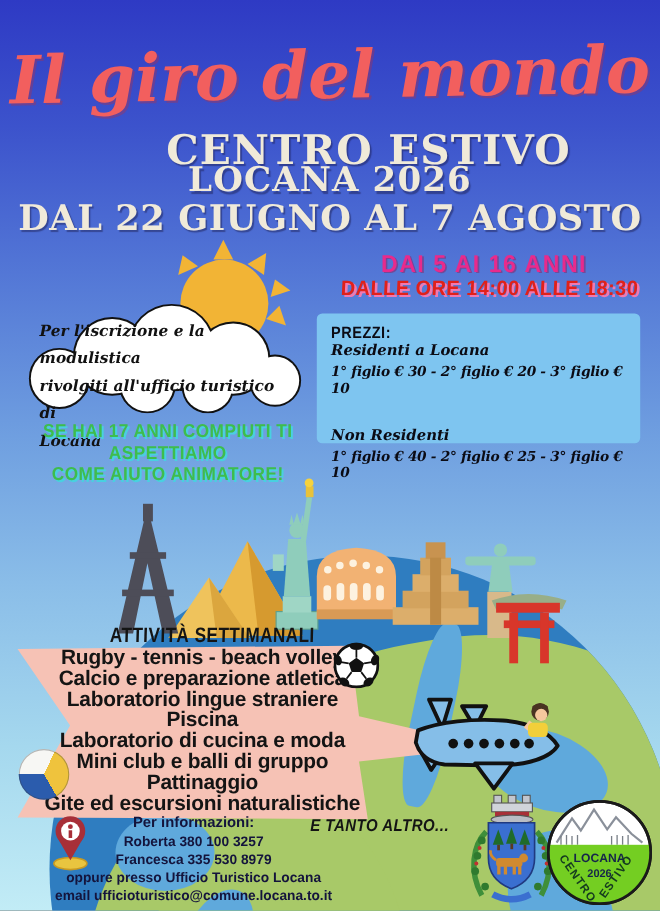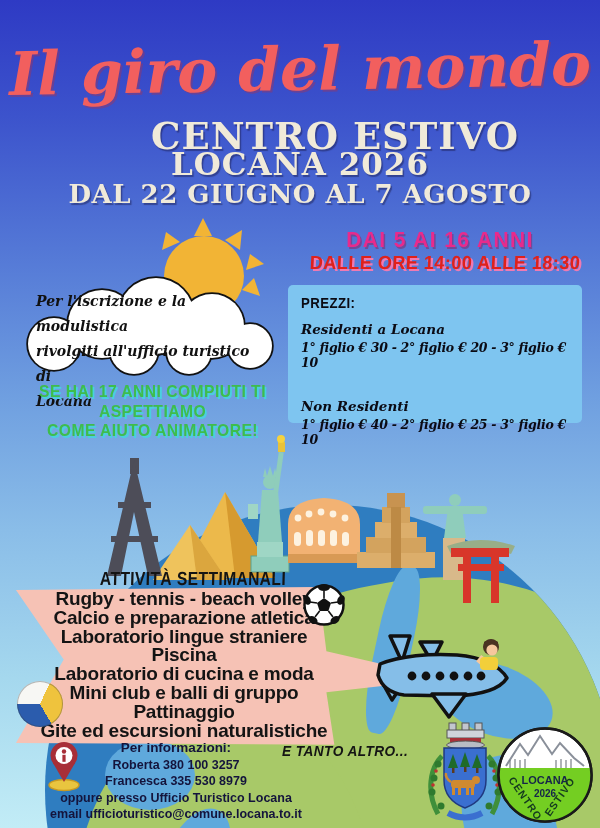--- a/index.html
+++ b/index.html
@@ -16,21 +16,21 @@
     font-size:60px;color:#f25f5e;transform:rotate(-1deg);
     text-shadow:2px 2px 0 rgba(190,45,60,.35);z-index:4;
   }
   .slab{
     left:0;width:100%;text-align:center;font-family:"DejaVu Serif",serif;
     font-weight:bold;color:#f0ead9;letter-spacing:1px;
     text-shadow:1.5px 2px 1px rgba(25,25,70,.45);z-index:4;
   }
   .h1{top:114px;font-size:37px;padding-left:35px;}
   .h2{top:146px;font-size:31px;}
-  .h3{top:179px;font-size:26px;letter-spacing:.5px;}
+  .h3{top:179px;font-size:32px;letter-spacing:.5px;}
   .age{
     left:295px;top:227px;width:290px;text-align:center;font-weight:bold;
     font-size:22px;color:#e82a8c;letter-spacing:1.5px;transform:scaleX(.95);
     text-shadow:1.5px 1.5px 0 rgba(150,20,80,.45);z-index:4;
   }
   .hours{
     left:295px;top:252px;width:300px;text-align:center;font-weight:bold;
     font-size:19px;color:#e0211a;letter-spacing:.5px;transform:scaleX(.95) skewX(-3deg);
     text-shadow:2.5px 2px 0 #ef7ab2;z-index:4;
   }
@@ -43,26 +43,26 @@
     font-size:14px;line-height:25px;color:#111;
   }
   .animator{
     left:25px;top:382px;width:255px;text-align:center;z-index:3;
     font-weight:bold;font-size:17px;line-height:19.5px;color:#3ebd4d;
     letter-spacing:.5px;transform:scaleX(.92);
     text-shadow:2px 2px 0 #49d0e0;
   }
   
   .prices{
-    left:288px;top:285px;width:294px;height:138px;background:#7ec5f0;
+    left:288px;top:285px;width:294px;height:118px;background:#7ec5f0;
     border-radius:5px;padding:9px 13px;box-sizing:border-box;z-index:4;color:#0b0b14;
   }
   .prices .ptitle{font-weight:bold;font-size:15px;letter-spacing:.5px;transform:scaleX(.88);transform-origin:left;}
   .prices .pserif{font-family:"DejaVu Serif",serif;font-style:italic;font-weight:bold;font-size:12.5px;}
-  .prices .plabel{margin-top:10px;font-size:13.5px;}
+  .prices .plabel{font-size:13.5px;}
   .prices .pline{margin-top:3px;letter-spacing:-.3px;}
   
   .globe{left:45px;top:505px;width:570px;height:570px;border-radius:50%;
     background:#2f7dc0;overflow:hidden;z-index:1;}
   .blob{position:absolute;background:#a8c968;}
   .lake{position:absolute;background:#5fa9dc;}
   
   .landmarks{left:85px;top:430px;z-index:2;}
   
   .banner{

